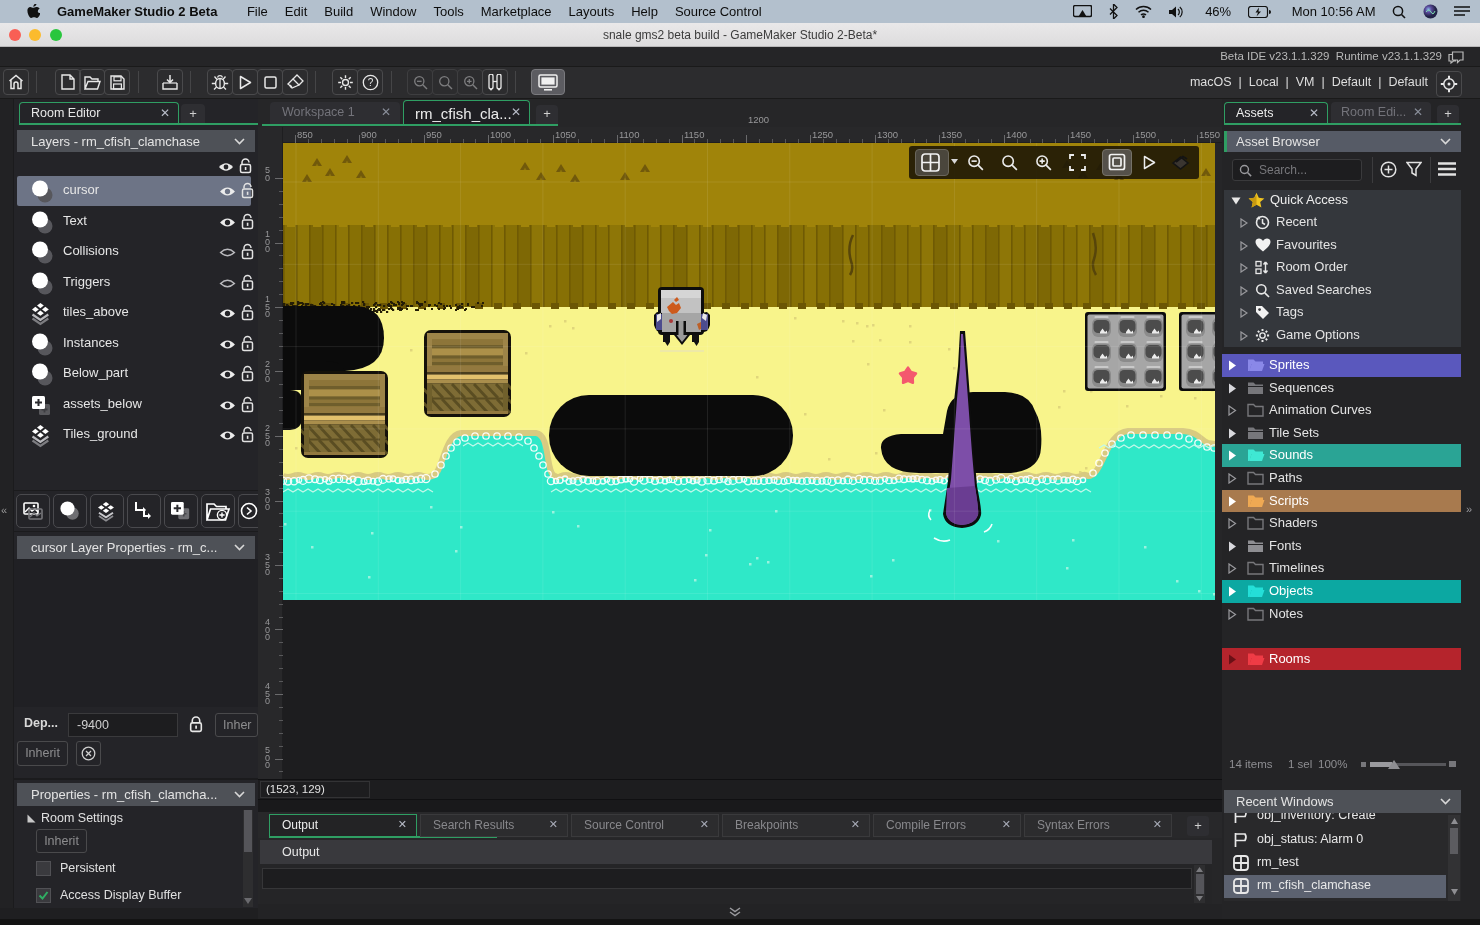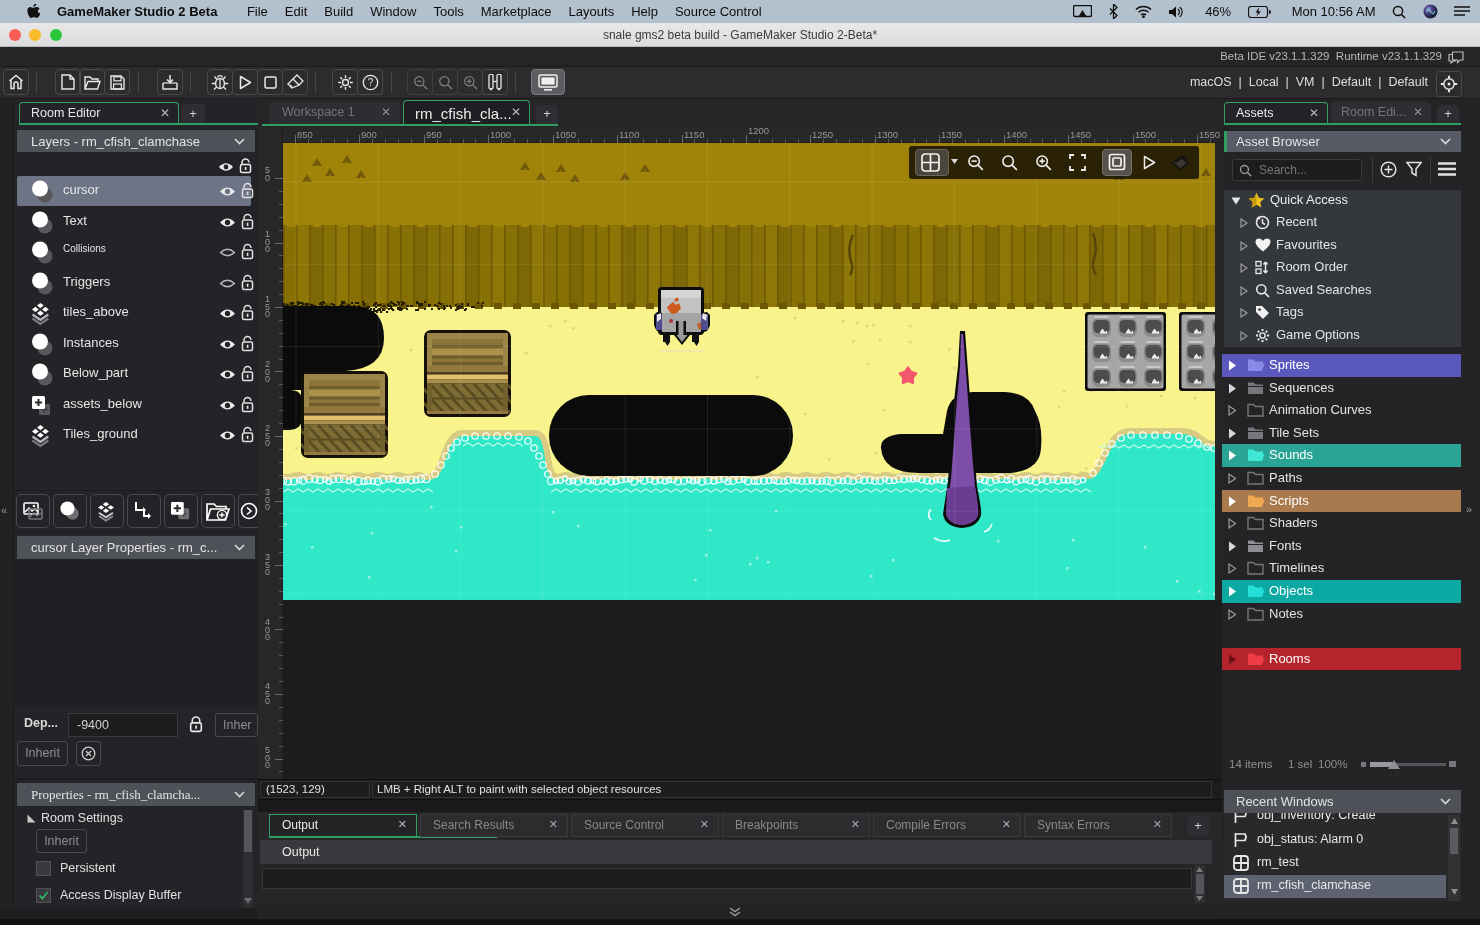--- a/index.html
+++ b/index.html
@@ -283,21 +283,21 @@
             <path d="M3 6 V4.5 a3.5 3.5 0 0 1 7 0" fill="none" stroke="#e2e2e2" stroke-width="1.5"></path>
             <rect x="1.5" y="6.5" width="10" height="8.5" rx="1.5" fill="none" stroke="#e2e2e2" stroke-width="1.5"></rect>
             <rect x="5.8" y="9.2" width="1.6" height="3.2" fill="#e2e2e2"></rect>
           </svg>
         </div>
       <div class="abs" style="left:0;top:61.1px;width:234px;height:30px;background:transparent;border-radius:2px;">
           <svg class="abs" style="left:13px;top:4px;" width="26" height="24" viewBox="0 0 26 24">
             <circle cx="15" cy="15" r="7.5" fill="#57575c"></circle>
             <circle cx="10" cy="8.5" r="8" fill="#fff"></circle>
           </svg>
-          <span class="abs" style="left:46px;top:6px;color:#e6e6e6;font-size:10px;">Collisions</span>
+          <span class="abs" style="left:46px;top:6px;color:#e6e6e6;font-size:13px;">Collisions</span>
           <svg class="abs" style="left:202px;top:9px;" width="17" height="13" viewBox="0 0 16 12">
             <path d="M1.5 6 Q8 0 14.5 6 Q8 12 1.5 6 Z" fill="none" stroke="#b9b9bd" stroke-width="1.4"></path>
           </svg>
           <svg class="abs" style="left:224px;top:6px;" width="13" height="17" viewBox="0 0 13 16">
             <path d="M3 6 V4.5 a3.5 3.5 0 0 1 7 0" fill="none" stroke="#e2e2e2" stroke-width="1.5"></path>
             <rect x="1.5" y="6.5" width="10" height="8.5" rx="1.5" fill="none" stroke="#e2e2e2" stroke-width="1.5"></rect>
             <rect x="5.8" y="9.2" width="1.6" height="3.2" fill="#e2e2e2"></rect>
           </svg>
         </div>
       <div class="abs" style="left:0;top:91.7px;width:234px;height:30px;background:transparent;border-radius:2px;">
@@ -488,21 +488,21 @@
     <div class="abs" style="left:17px;top:642px;width:51px;height:25px;border:1px solid #4a4a4c;border-radius:3px;box-sizing:border-box;color:#8d8d8f;font-size:12.5px;line-height:23px;text-align:center;">Inherit</div>
     <div class="abs" style="left:76px;top:642px;width:25px;height:25px;border:1px solid #4a4a4c;border-radius:3px;box-sizing:border-box;display:flex;align-items:center;justify-content:center;">
       <svg width="15" height="15" viewBox="0 0 15 15">
           <circle cx="7.5" cy="7.5" r="6.3" fill="none" stroke="#d0d0d0" stroke-width="1.3"></circle>
           <path d="M5 5 L10 10 M10 5 L5 10" stroke="#d0d0d0" stroke-width="1.3"></path>
         </svg>
     </div>
     <div class="abs" style="left:14px;top:679px;width:244px;height:2px;background:#1b1b1d;"></div>
 
     <div class="abs hdrbar" style="left:17px;top:684px;width:238px;height:23px;">
-      <span style="margin-left:14px;font-family:Liberation Serif, serif;">Properties - rm_cfish_clamcha...</span>
+      <span style="margin-left:14px;">Properties - rm_cfish_clamcha...</span>
       <svg class="chev" width="11" height="7" viewBox="0 0 11 7">
           <path d="M1 1 L5.5 5.5 L10 1" stroke="#d8d8d8" stroke-width="1.6" fill="none"></path>
         </svg>
     </div>
     <svg class="abs" style="left:27px;top:715px;" width="9" height="9" viewBox="0 0 9 9">
         <path d="M0.5 8.5 L8.5 8.5 L8.5 0.5 Z" fill="#c8c8c8" transform="rotate(90 4.5 4.5)"></path>
       </svg>
     <span class="abs" style="left:41px;top:712px;color:#e0e0e0;font-size:12.5px;">Room Settings</span>
     <div class="abs" style="left:36px;top:730px;width:51px;height:24px;border:1px solid #4a4a4c;border-radius:3px;box-sizing:border-box;color:#8d8d8f;font-size:12.5px;line-height:22px;text-align:center;">Inherit</div>
     <div class="abs" style="left:36px;top:762px;width:15px;height:15px;background:#3a3a3e;border:1px solid #515155;box-sizing:border-box;"></div>
@@ -537,21 +537,21 @@
 
     <div class="abs" style="left:0;top:28px;width:964px;height:16px;background:#28282a;border-bottom:1px solid #1e1e20;box-sizing:border-box;"></div>
     <div class="abs" style="left:0;top:28px;width:25px;height:652px;background:#28282a;border-right:1px solid #1e1e20;box-sizing:border-box;"></div>
     <span class="abs" style="left:39px;top:30px;color:#98989a;font-size:9.5px;">850</span>
       <span class="abs" style="left:103px;top:30px;color:#98989a;font-size:9.5px;">900</span>
       <span class="abs" style="left:168px;top:30px;color:#98989a;font-size:9.5px;">950</span>
       <span class="abs" style="left:232px;top:30px;color:#98989a;font-size:9.5px;">1000</span>
       <span class="abs" style="left:297px;top:30px;color:#98989a;font-size:9.5px;">1050</span>
       <span class="abs" style="left:361px;top:30px;color:#98989a;font-size:9.5px;">1100</span>
       <span class="abs" style="left:426px;top:30px;color:#98989a;font-size:9.5px;">1150</span>
-      <span class="abs" style="left:490px;top:26px;color:#98989a;font-size:9.5px;">1200</span>
+      <span class="abs" style="left:490px;top:15px;color:#98989a;font-size:9.5px;">1200</span>
       <span class="abs" style="left:554px;top:30px;color:#98989a;font-size:9.5px;">1250</span>
       <span class="abs" style="left:619px;top:30px;color:#98989a;font-size:9.5px;">1300</span>
       <span class="abs" style="left:683px;top:30px;color:#98989a;font-size:9.5px;">1350</span>
       <span class="abs" style="left:748px;top:30px;color:#98989a;font-size:9.5px;">1400</span>
       <span class="abs" style="left:812px;top:30px;color:#98989a;font-size:9.5px;">1450</span>
       <span class="abs" style="left:877px;top:30px;color:#98989a;font-size:9.5px;">1500</span>
       <span class="abs" style="left:941px;top:30px;color:#98989a;font-size:9.5px;">1550</span>
       <div class="abs" style="left:37px;top:36px;width:1px;height:8px;background:#6a6a6c;"></div>
       <div class="abs" style="left:50px;top:40px;width:1px;height:4px;background:#58585a;"></div>
       <div class="abs" style="left:63px;top:40px;width:1px;height:4px;background:#58585a;"></div>
@@ -1672,21 +1672,20 @@
             <path d="M1.5 1.5 L11.5 7.5 L1.5 13.5 Z" fill="none" stroke="#ececec" stroke-width="1.5" stroke-linejoin="round"></path>
           </svg>
       <svg class="abs" style="left:262px;top:8px;" width="19" height="18" viewBox="0 0 19 18">
             <path d="M2 9 L9.5 3 L17 9 L9.5 15 Z" fill="#3a3530" stroke="#141414" stroke-width="1.6"></path>
             <path d="M5 8 L12 2.5 L16 5" fill="none" stroke="#141414" stroke-width="1.6"></path>
           </svg>
     </path></div>
 
     <div class="abs" style="left:0;top:680px;width:964px;height:21px;background:#1d1d1f;border-top:1px solid #101012;border-bottom:1px solid #101012;box-sizing:border-box;">
       <div class="abs" style="left:2px;top:1px;width:110px;height:17px;border:1px solid #333335;box-sizing:border-box;color:#e2e2e2;font-size:11.5px;line-height:15px;padding-left:5px;">(1523, 129)</div>
-      <div class="abs" style="left:114px;top:1px;width:840px;height:17px;border:1px solid #333335;box-sizing:border-box;color:#e2e2e2;font-size:11.5px;line-height:15px;padding-left:4px;">LMB + Right ALT to paint with selected object resources</div>
     </div>
 
     <div class="abs" style="left:0;top:701px;width:964px;height:12px;background:#19191b;"></div>
     <div id="outtabs" class="abs" style="left:0;top:713px;width:964px;height:26px;background:#28282a;">
         <div class="abs" style="left:11px;top:2px;width:148px;height:23px;background:#232325;border:1px solid #2f9e63;box-sizing:border-box;">
           <span class="abs" style="left:12px;top:3px;color:#ececec;font-size:12px;">Output</span>
           <span class="abs" style="right:9px;top:3px;color:#b8bcc8;font-size:11px;">✕</span>
         </div>
         <div class="abs" style="left:11px;top:24px;width:228px;height:2px;background:#2f9e63;"></div>
         <div class="abs" style="left:162px;top:2px;width:148px;height:23px;background:#2c2c2e;border:1px solid #3a3a3c;box-sizing:border-box;">

